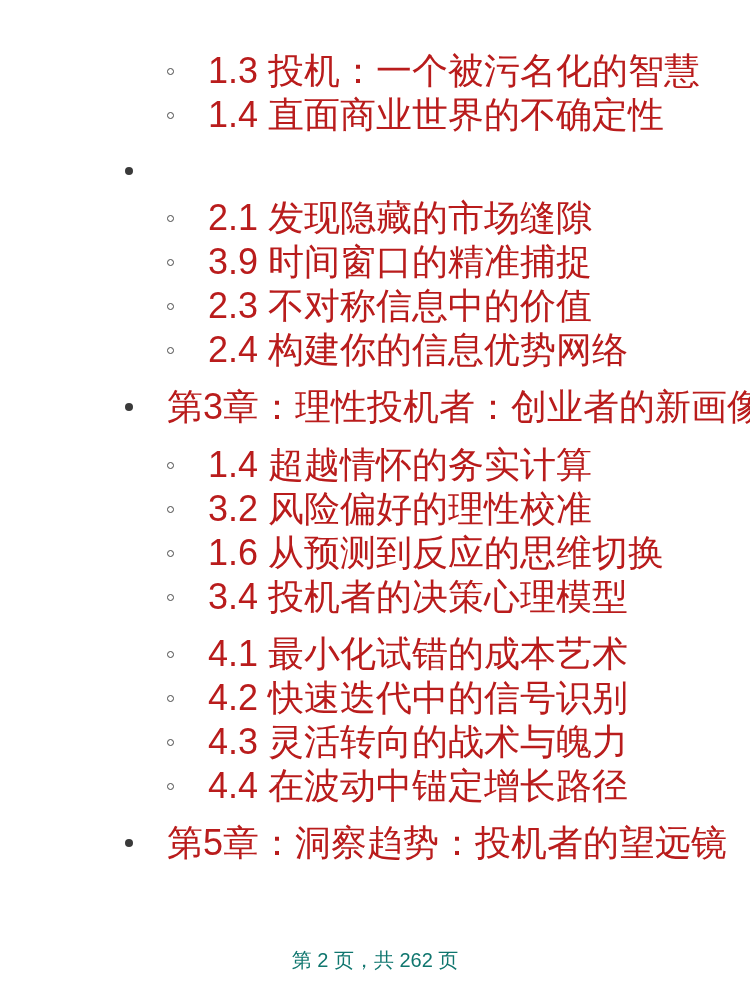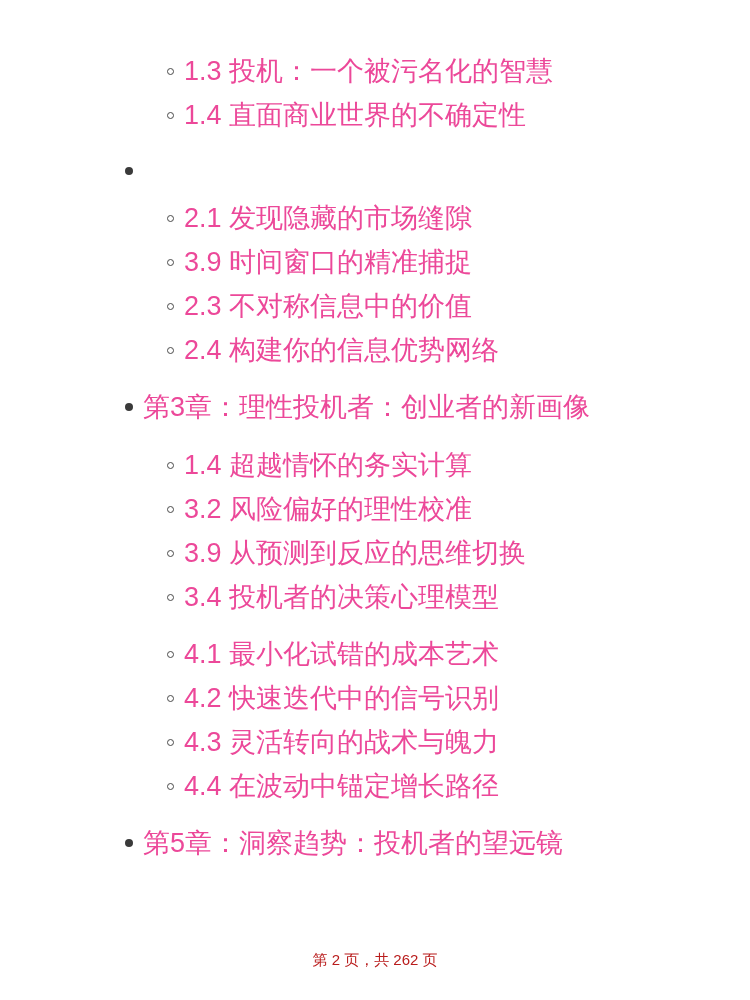--- a/index.html
+++ b/index.html
@@ -15,23 +15,24 @@
     overflow: hidden;
     font-family: "Liberation Sans", "DejaVu Sans", sans-serif;
   }
   .toc {
     padding-top: 56px;
   }
   .item {
     display: flex;
     align-items: center;
     line-height: 30px;
-    font-size: 27px;
-    color: #ec4899;
+    font-size: 36px;
+    color: #b91c1c;
     white-space: nowrap;
+    gap: 24px;
   }
   .item.chapter {
     margin-left: 125px;
     margin-bottom: 28px;
   }
   .item.section {
     margin-left: 167px;
     margin-bottom: 14px;
   }
   .item.section.group-end {
@@ -55,23 +56,23 @@
     height: 5px;
     border: 1.5px solid #4a4a4a;
     background: transparent;
   }
   .footer {
     position: absolute;
     left: 0;
     right: 0;
     top: 951px;
     text-align: center;
-    font-size: 15px;
+    font-size: 20px;
     line-height: 18px;
-    color: #b91c1c;
+    color: #0f766e;
   }
 </style>
 </head>
 <body>
 
 <div class="page">
 
   <div class="toc">
 
     <div class="item section">
@@ -110,21 +111,21 @@
     <div class="item section">
       <span class="bullet circle"></span>
       <span class="label">1.4 超越情怀的务实计算</span>
     </div>
     <div class="item section">
       <span class="bullet circle"></span>
       <span class="label">3.2 风险偏好的理性校准</span>
     </div>
     <div class="item section">
       <span class="bullet circle"></span>
-      <span class="label">3.9 从预测到反应的思维切换</span>
+      <span class="label">1.6 从预测到反应的思维切换</span>
     </div>
     <div class="item section group-end">
       <span class="bullet circle"></span>
       <span class="label">3.4 投机者的决策心理模型</span>
     </div>
 
     <div class="item section">
       <span class="bullet circle"></span>
       <span class="label">4.1 最小化试错的成本艺术</span>
     </div>

